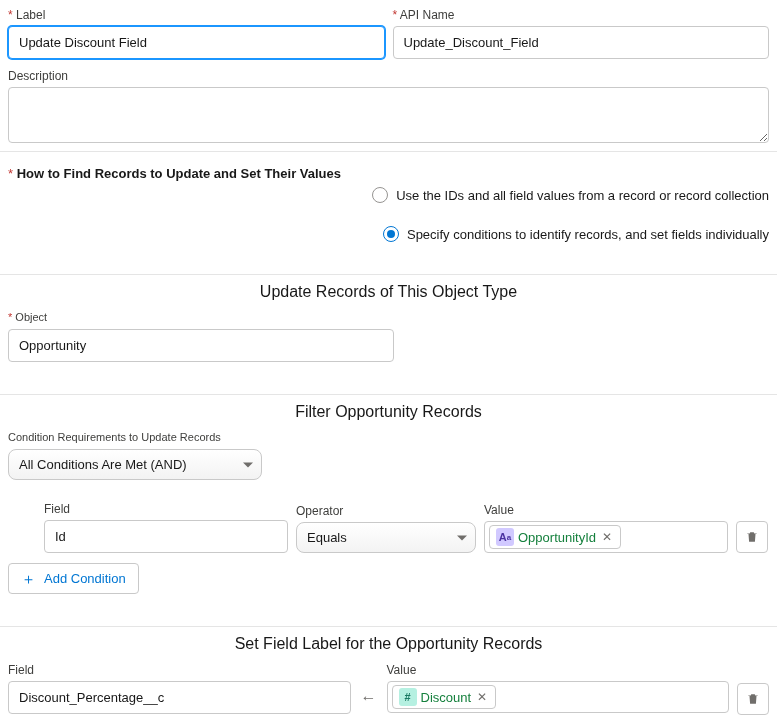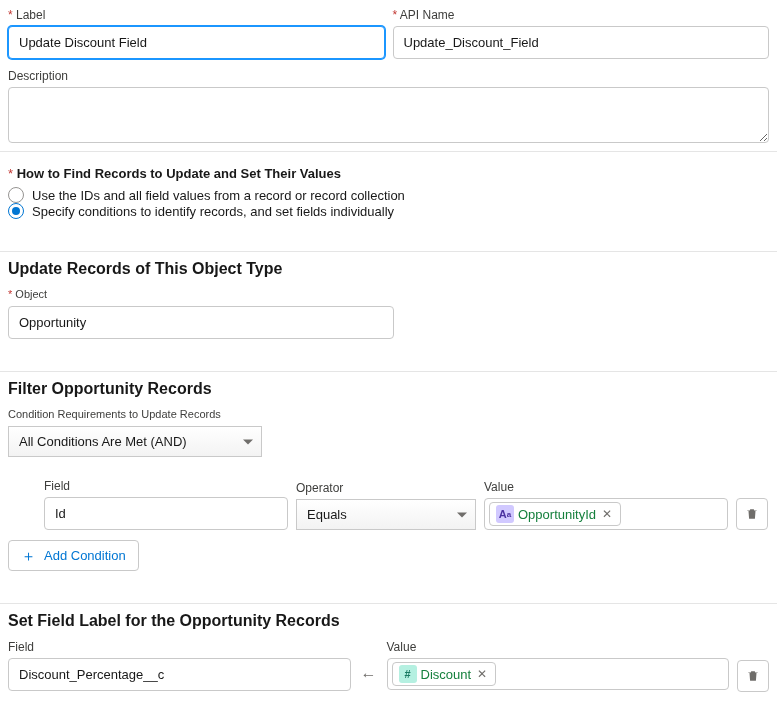--- a/index.html
+++ b/index.html
@@ -26,38 +26,38 @@
       font-size: 13px;
       width: 100%;
       background: #fff;
       color: #181818;
     }
     .input-focused {
       border-color: #1b96ff;
       box-shadow: 0 0 0 1px #1b96ff;
     }
     textarea.input { resize: vertical; height: 56px; font-family: inherit; }
-    .heading { font-size: 16px; font-weight: 700; color: #181818; margin-bottom: 10px; }
+    .heading { font-size: 16px; font-weight: 400; color: #181818; margin-bottom: 10px; text-align: center; }
     .sub-label { font-size: 11px; color: #3e3e3c; margin-bottom: 6px; display:block; }
-    .radio-group { display: flex; flex-direction: column; gap: 0; }
+    .radio-group { display: flex; flex-direction: column; gap: 23px; align-items: flex-end; }
     .radio-row { display: flex; align-items: center; gap: 8px; cursor: pointer; }
     .radio {
       width: 16px; height: 16px; border-radius: 50%;
       border: 1px solid #969492; position: relative; flex-shrink: 0;
       background:#fff;
     }
     .radio.selected { border-color: #0176d3; }
     .radio.selected::after {
       content: ""; position: absolute; width: 8px; height: 8px;
       background: #0176d3; border-radius: 50%;
       left: 3px; top: 3px;
     }
     .select {
       border: 1px solid #c9c9c9;
-      border-radius: 0;
+      border-radius: 8px;
       padding: 7px 28px 7px 10px;
       font-size: 13px;
       background: linear-gradient(#fff,#f3f3f3);
       position: relative;
       cursor: pointer;
       display: inline-flex; align-items: center;
       min-width: 254px;
     }
     .select-caret {
       position: absolute; right: 8px; top: 50%; transform: translateY(-50%);

